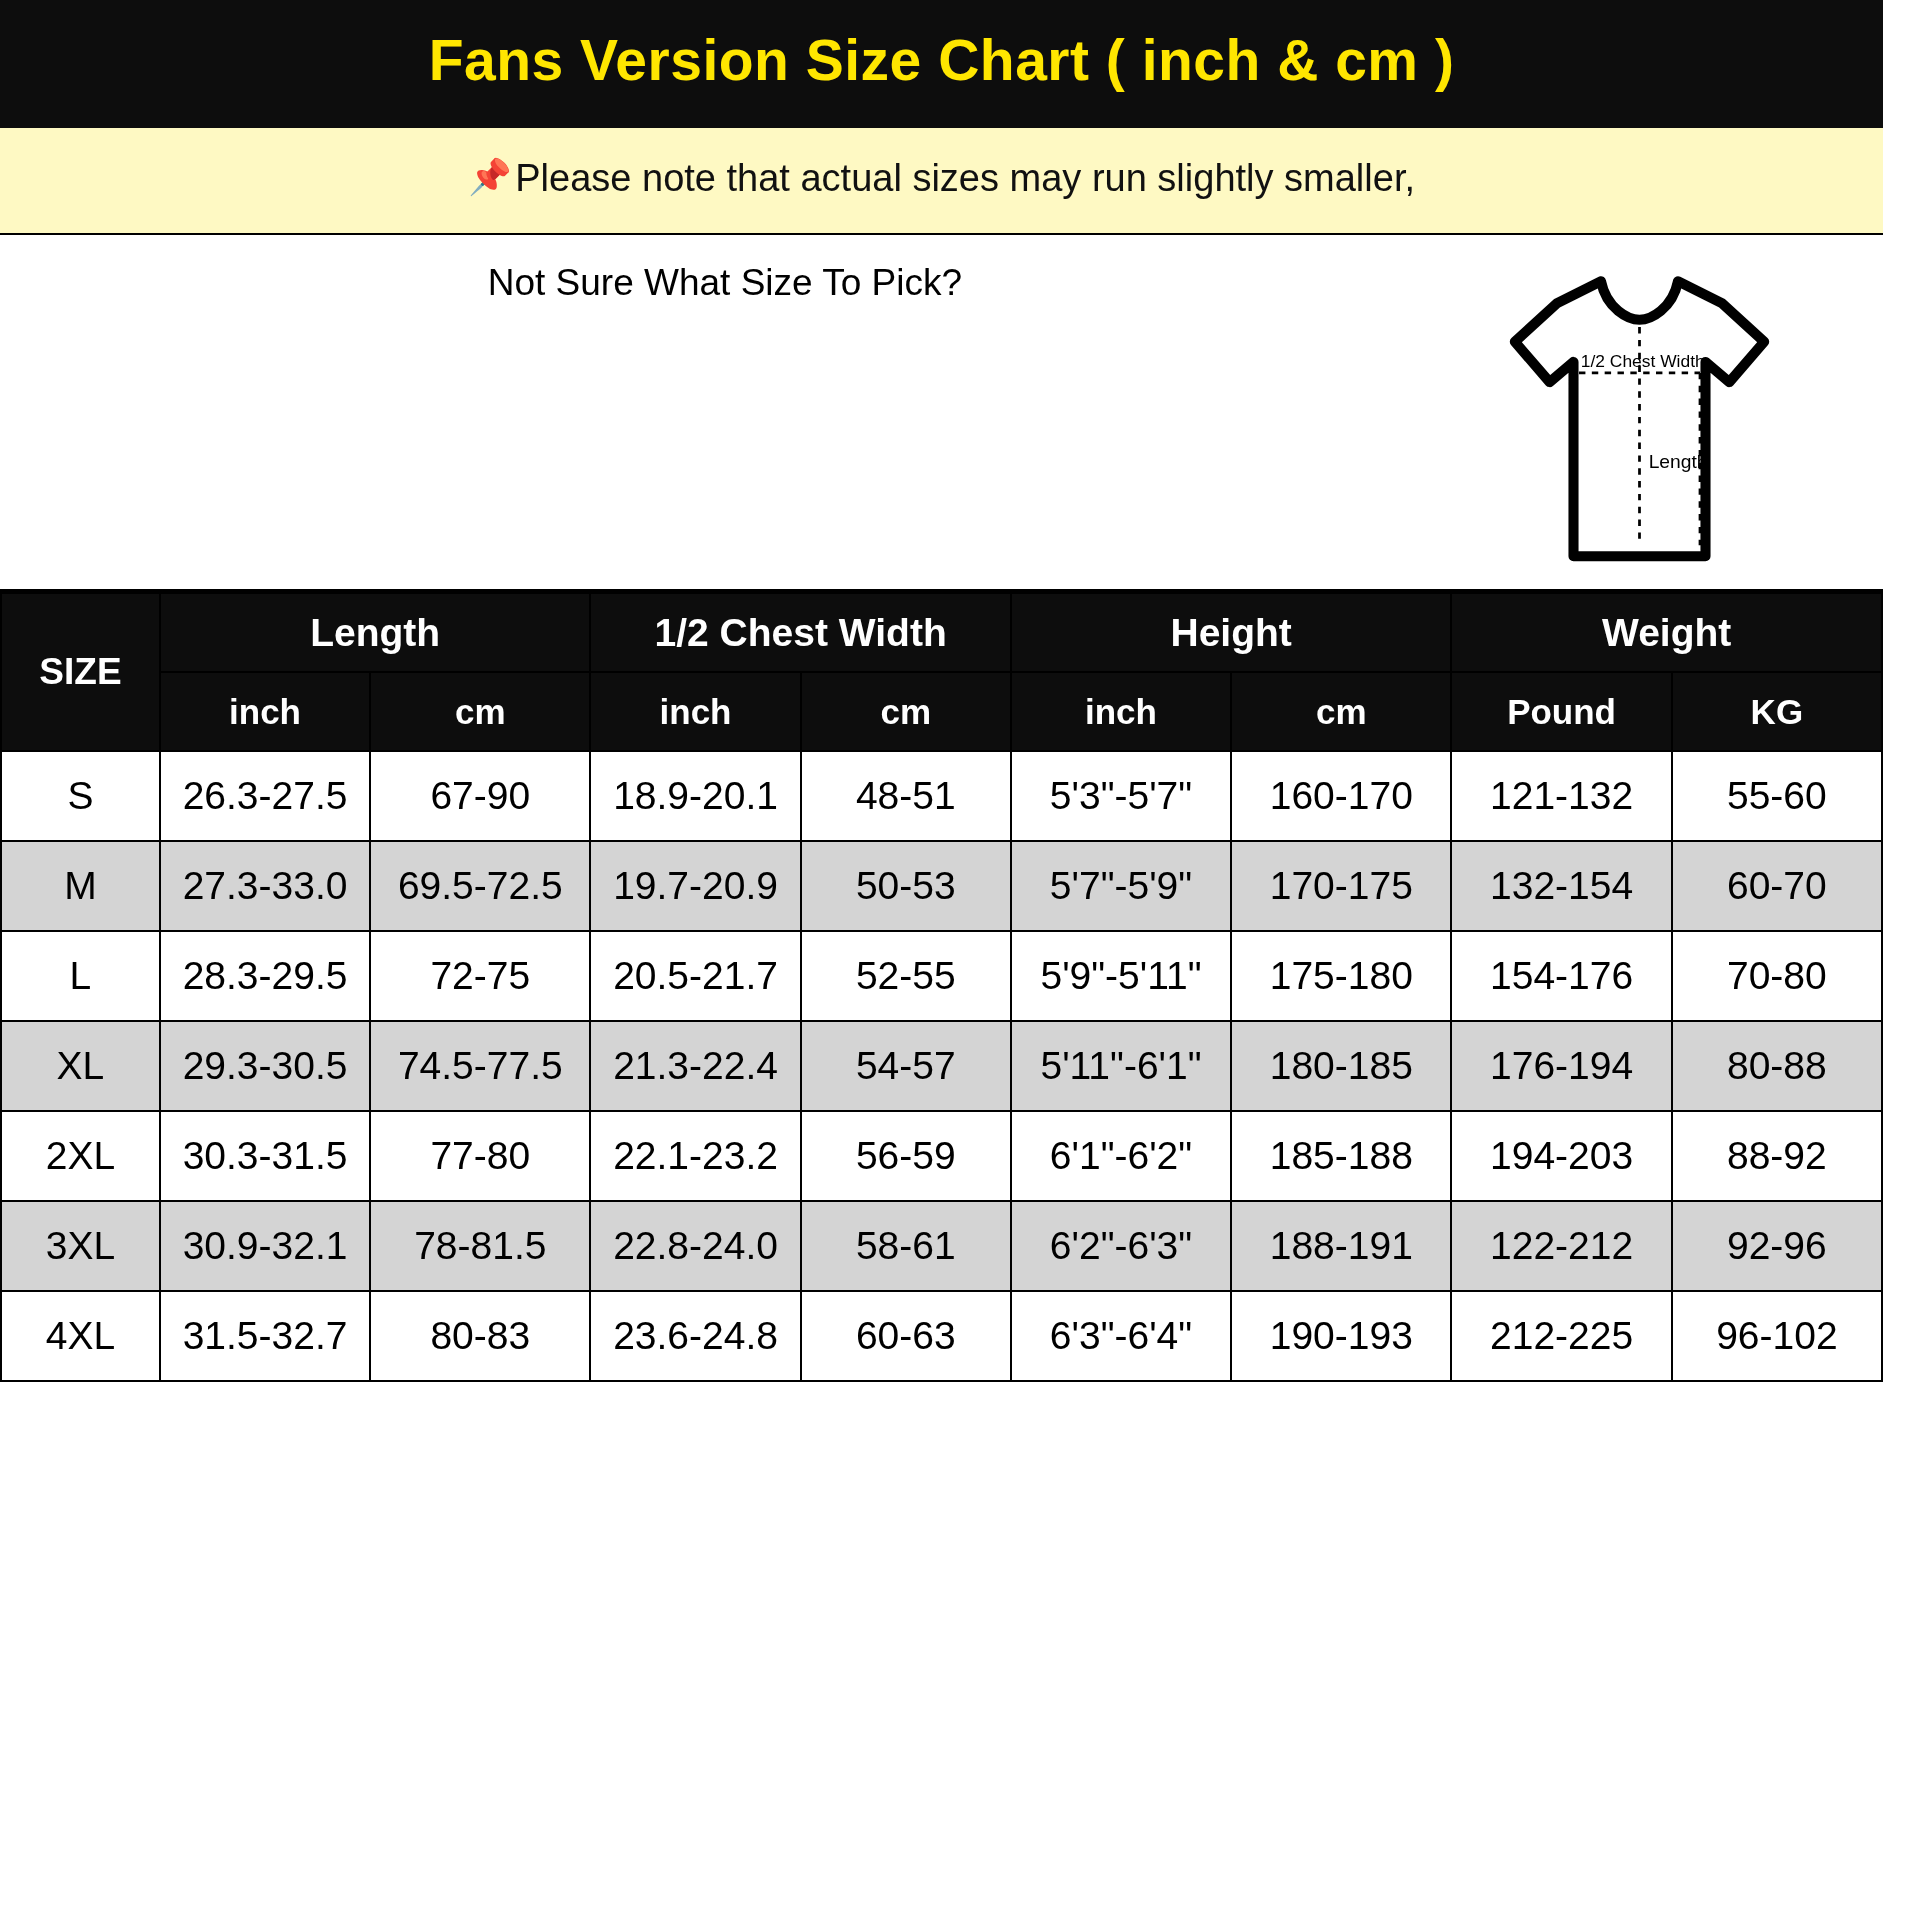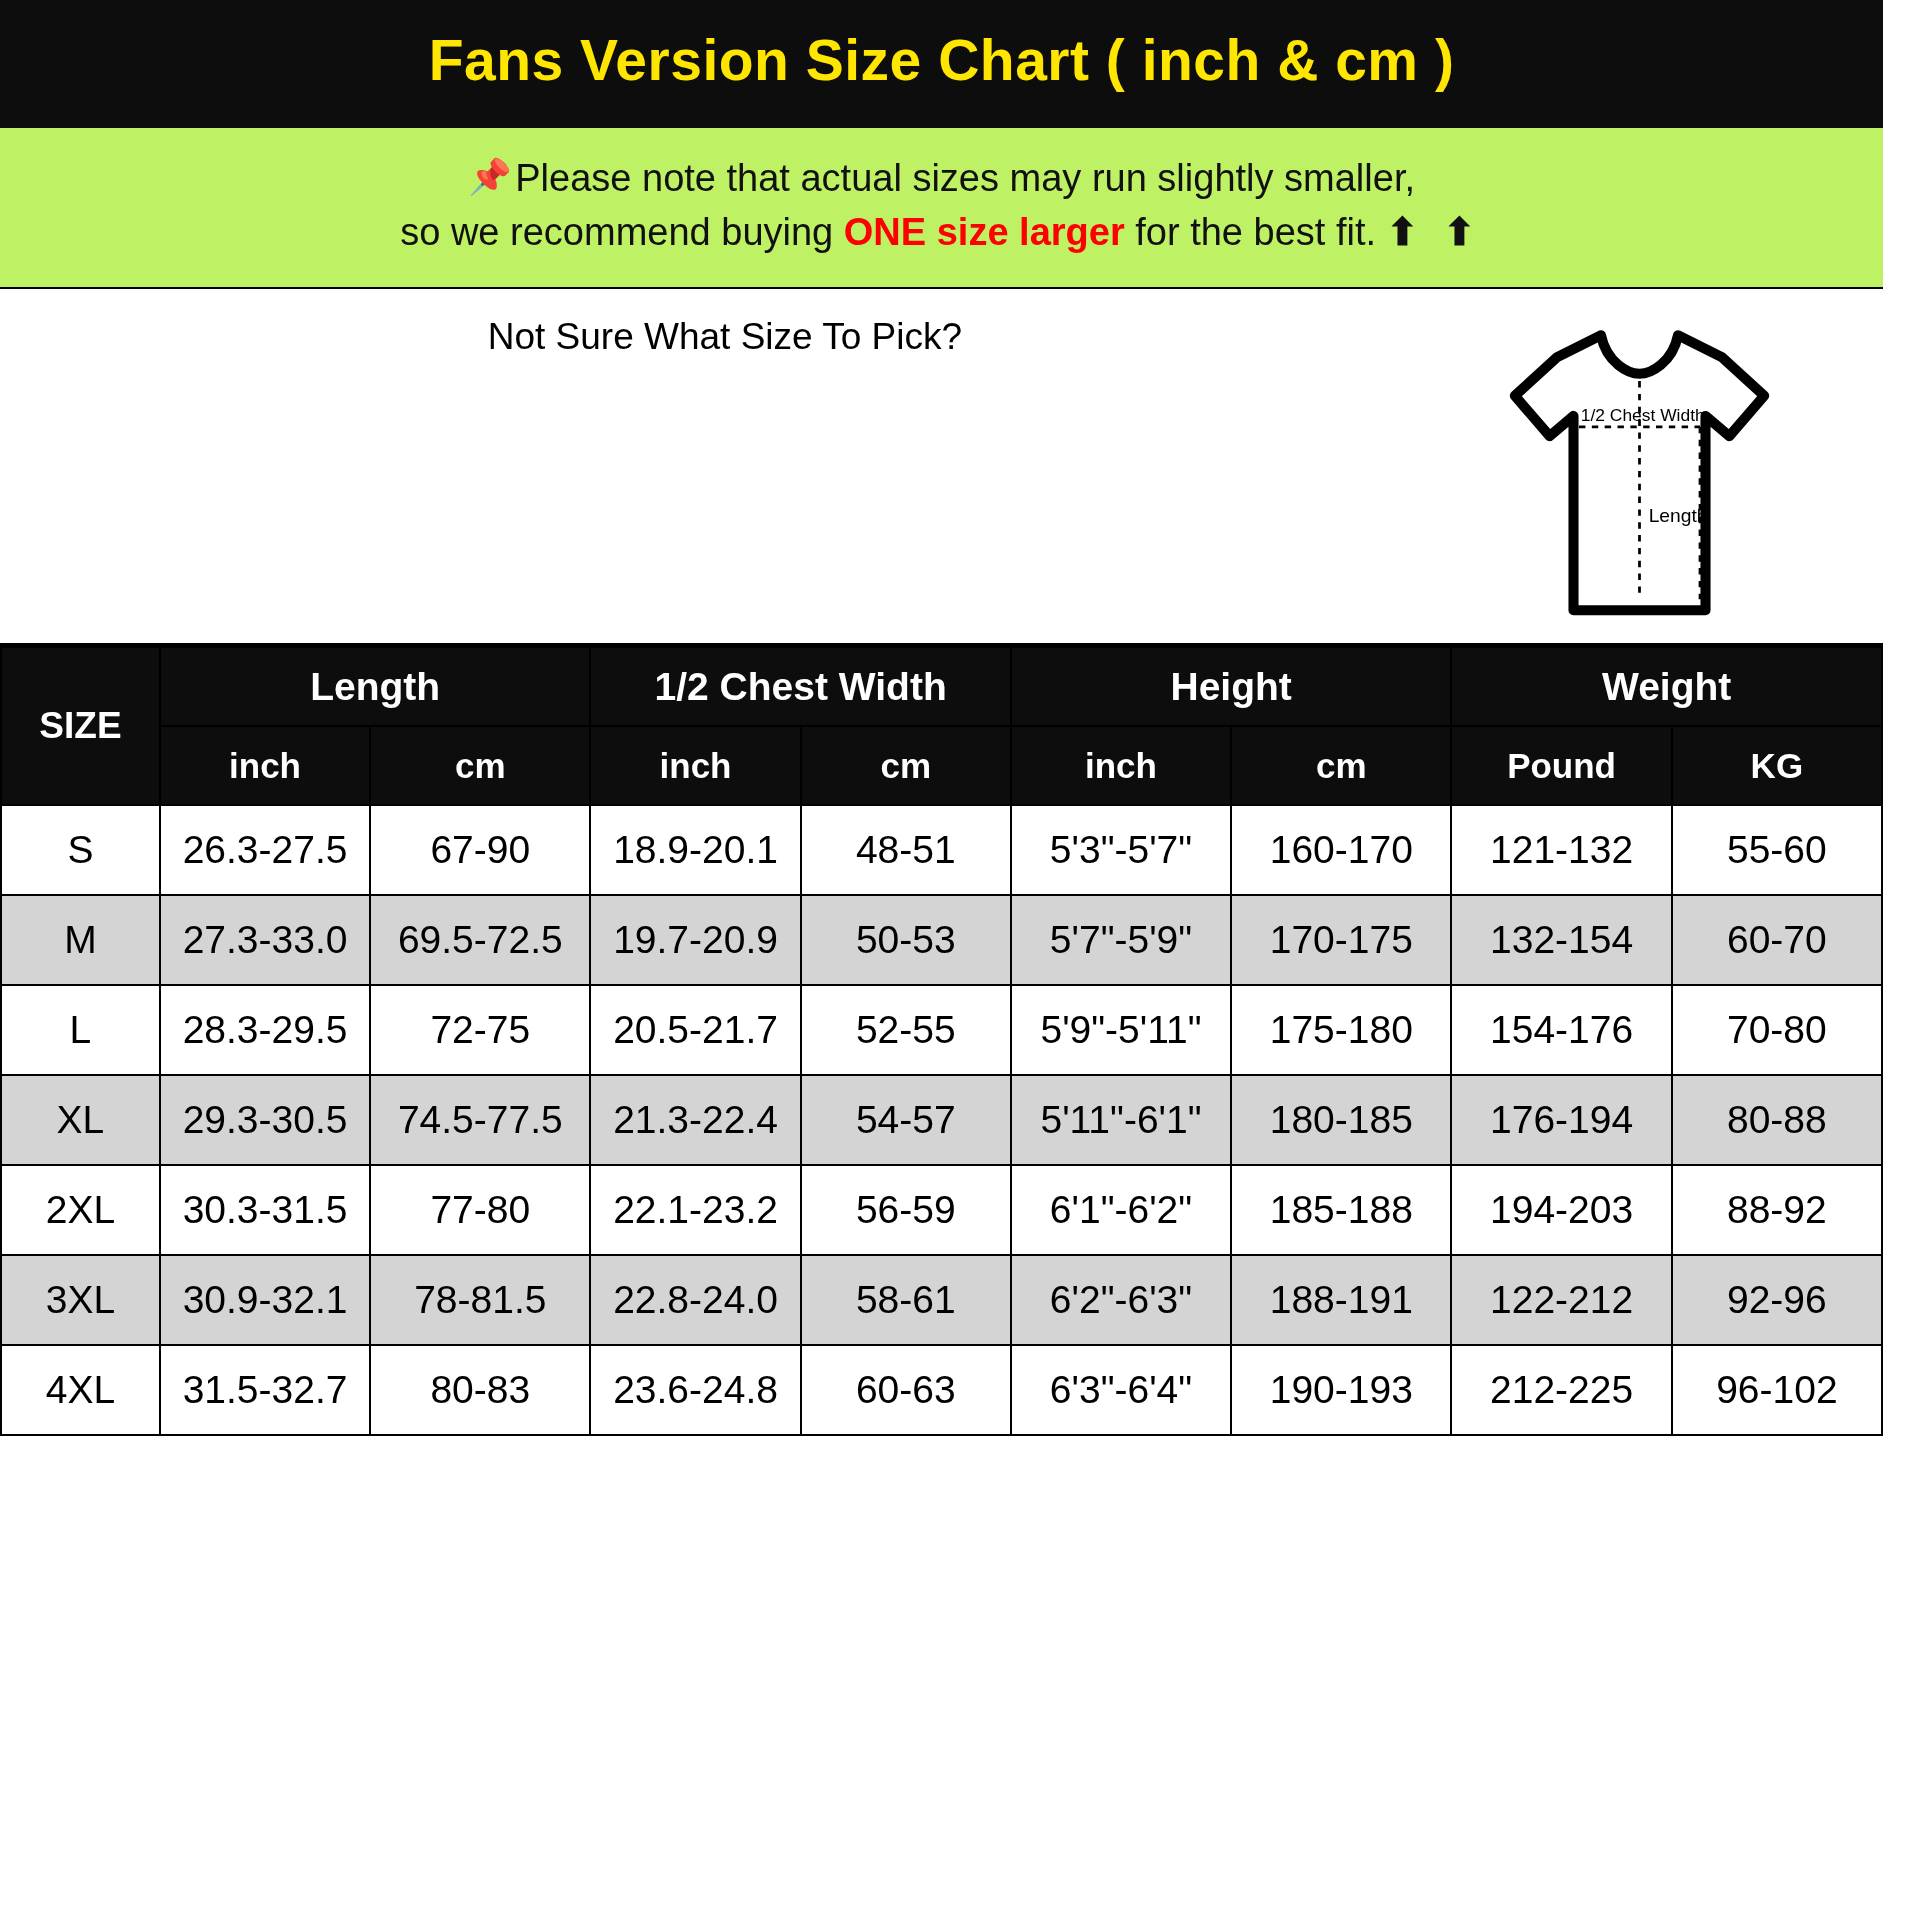--- a/index.html
+++ b/index.html
@@ -27,21 +27,21 @@
   .title-bar .title {
     color: #ffe600;
     font-size: 57px;
     font-weight: bold;
     letter-spacing: 0.5px;
     line-height: 1.05;
   }
 
   
   .note-band {
-    background: #bef264;
+    background: #fef9c3;
     text-align: center;
     padding: 24px 37px 27.5px 37px;
     border-bottom: 2.8px solid #000;
   }
   .note-line {
     font-size: 38px;
     font-weight: 500;
     line-height: 1.42;
     color: #111;
   }
@@ -144,23 +144,20 @@
 
 <div class="chart-wrap">
 
   <div class="title-bar">
     <div class="title">Fans Version Size Chart ( inch &amp; cm )</div>
   </div>
 
   <div class="note-band">
     <div class="note-line">
       <span class="pin-icon">📌</span><span>Please note that actual sizes may run slightly smaller,</span>
-    </div>
-    <div class="note-line">
-      <span>so we recommend buying </span><span class="emph-red">ONE size larger</span><span> for the best fit. </span><span class="arrows">⬆ ⬆</span>
     </div>
   </div>
 
   <div class="advice-section">
     <div class="advice-text">
       <div class="advice-heading">Not Sure What Size To Pick?</div>
     </div>
     <div class="advice-figure">
       <svg width="275" height="303" viewBox="0 0 300 330">
         <path d="M108 12 L60 36 L14 78 L52 122 L78 100 L78 312 L222 312 L222 100 L248 122 L286 78 L240 36 L192 12

